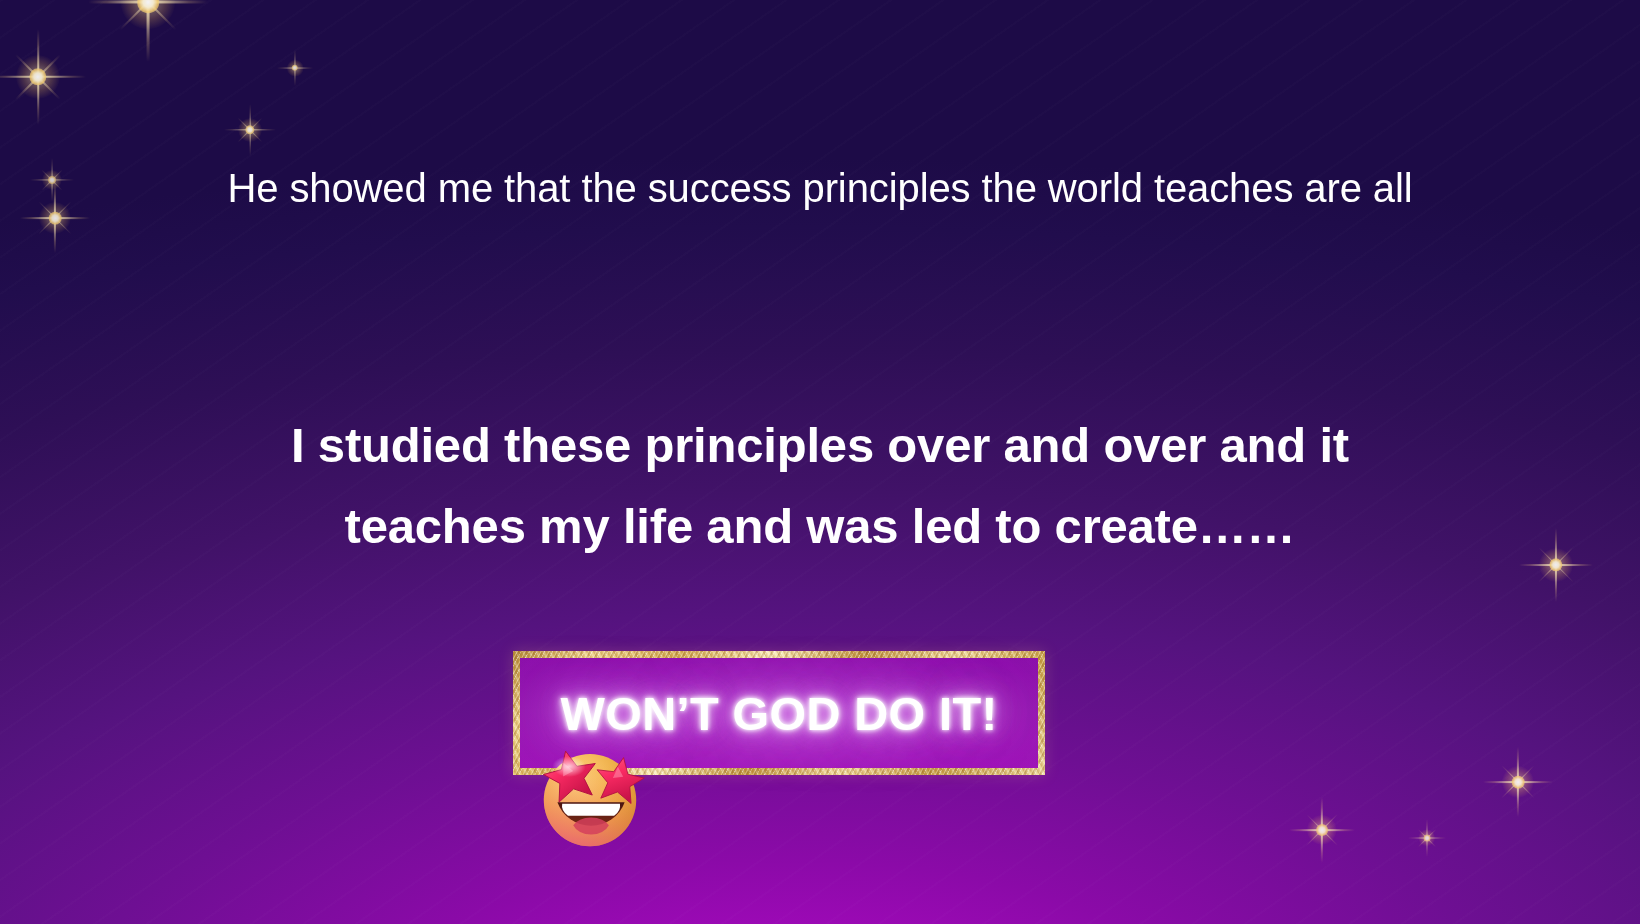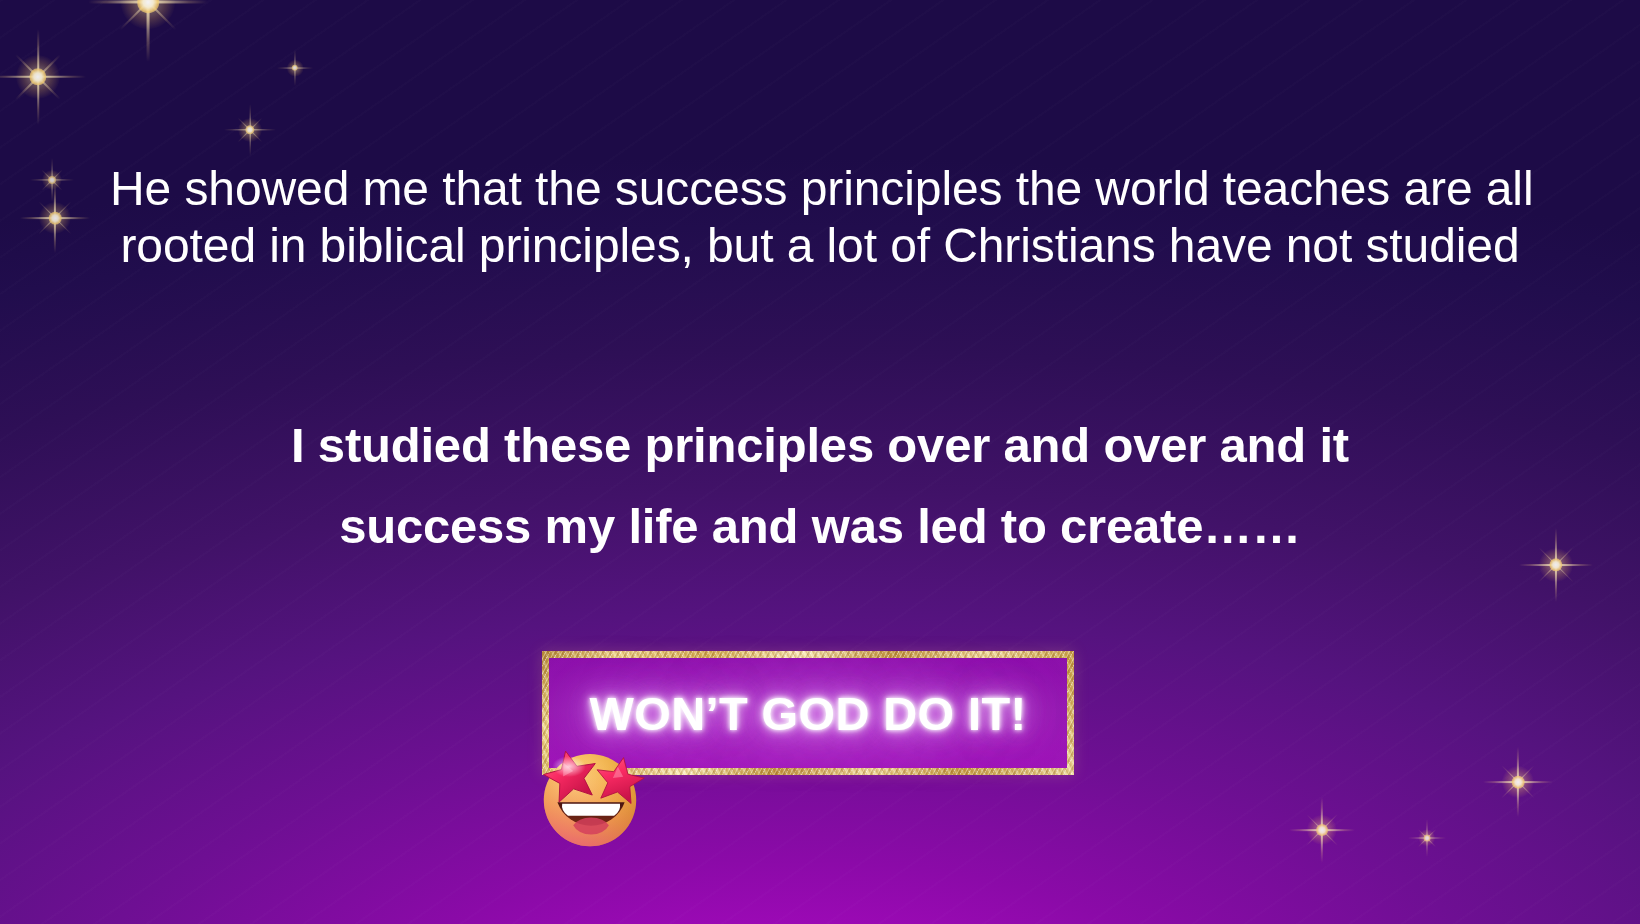--- a/index.html
+++ b/index.html
@@ -70,21 +70,21 @@
     position:absolute;
     left:0; top:0; width:1640px;
   }
   #paragraph {
     position:absolute;
     left:50%; transform:translateX(-50%);
     top:160px;
     width:1420px;
     text-align:center;
     color:#ffffff;
-    font-size:48px;
+    font-size:40px;
     line-height:57px;
     font-weight:400;
     letter-spacing:-0.1px;
     text-rendering:optimizeLegibility;
   }
   #paragraph .ln { display:block; white-space:nowrap; }
 
   #headline {
     position:absolute;
     left:50%; transform:translateX(-50%);
@@ -95,21 +95,21 @@
     font-size:49px;
     line-height:81px;
     font-weight:700;
     letter-spacing:-0.2px;
   }
   #headline .ln { display:block; white-space:nowrap;text-align:center; }
 
   
   #banner {
     position:absolute;
-    left:542px;
+    left:513px;
     top:651px;
     width:532px;
     height:124px;
     padding:7px;
     background:
       repeating-linear-gradient(118deg,
         rgba(255,255,255,0.55) 0px, rgba(255,255,255,0.0) 1px,
         rgba(255,255,255,0.0) 3px, rgba(255,246,200,0.45) 4px,
         rgba(120,70,10,0.25) 5px, rgba(255,255,255,0.0) 7px),
       repeating-linear-gradient(62deg,
@@ -240,26 +240,25 @@
         <div class="ray r-d1"></div>
         <div class="ray r-d2"></div>
         <div class="core"></div>
       </div>
     </div>
 
   <div id="copy">
 
     <div id="paragraph">
       <span class="ln">He showed me that the success principles the world teaches are all</span>
-      <span class="ln">rooted in biblical principles, but a lot of Christians have not studied</span>
     </div>
 
     <div id="headline">
       <span class="ln">I studied these principles over and over and it</span>
-      <span class="ln">success my life and was led to create……</span>
+      <span class="ln">teaches my life and was led to create……</span>
     </div>
 
   </div>
 
   <div id="banner">
     <div id="banner-inner">
       <span id="banner-text">WON’T GOD DO IT!</span>
     </div>
   </div>
 

